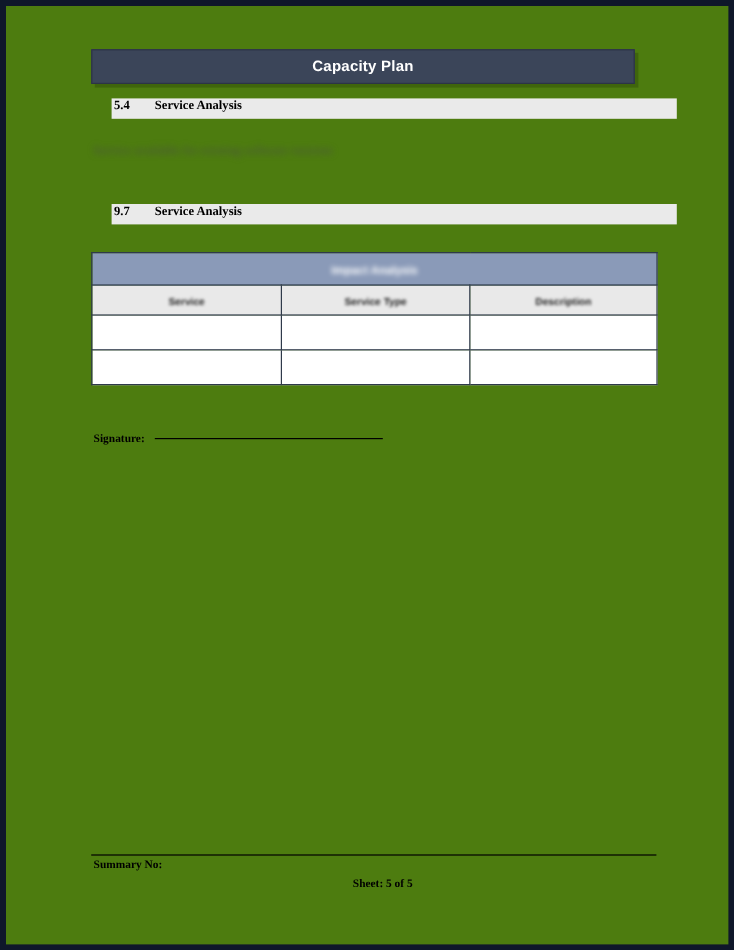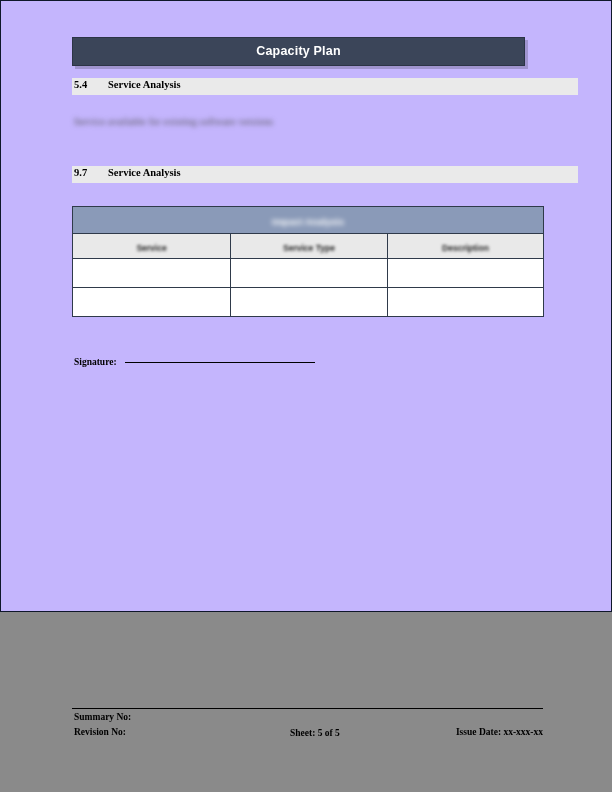--- a/index.html
+++ b/index.html
@@ -9,24 +9,24 @@
   }
   body {
     width: 612px;
     height: 792px;
     font-family: "Liberation Serif", serif;
     overflow: hidden;
   }
   .page {
     position: relative;
     width: 612px;
-    height: 612px;
-    background: #c4b5fd;
+    height: 792px;
+    background: #4d7c0f;
     box-sizing: border-box;
-    border: 1px solid #0f172a;
+    border: 5px solid #0f172a;
   }
   .content {
     position: absolute;
     left: 71px;
     top: 0;
     width: 471px;
     height: 792px;
   }
 
   
@@ -47,25 +47,24 @@
     font-size: 12.5px;
     font-weight: 600;
     text-align: center;
     line-height: 27px;
     letter-spacing: 0.2px;
   }
 
   
   .section-bar {
     position: absolute;
-    left: 0;
+    left: 17px;
     width: 471px;
     height: 17px;
     background: #eaeaea;
-    padding-left: 35px;
   }
   .section-bar .num {
     position: absolute;
     left: 2px;
     top: 1px;
     font-family: "Liberation Serif", serif;
     font-size: 10.5px;
     font-weight: bold;
     color: #000;
   }
@@ -252,20 +251,16 @@
       <span>Signature:</span><span class="line"></span>
     </div>
 
     <div class="footer-rule"></div>
 
     <div class="footer">
       <div class="row">
         <span class="left">Summary No:</span>
         <span class="mid">Sheet: 5 of 5</span>
       </div>
-      <div class="row">
-        <span class="left">Revision No:</span>
-        <span class="right">Issue Date: xx-xxx-xx</span>
-      </div>
     </div>
 
   </div>
 </div>
 
 </body></html>

